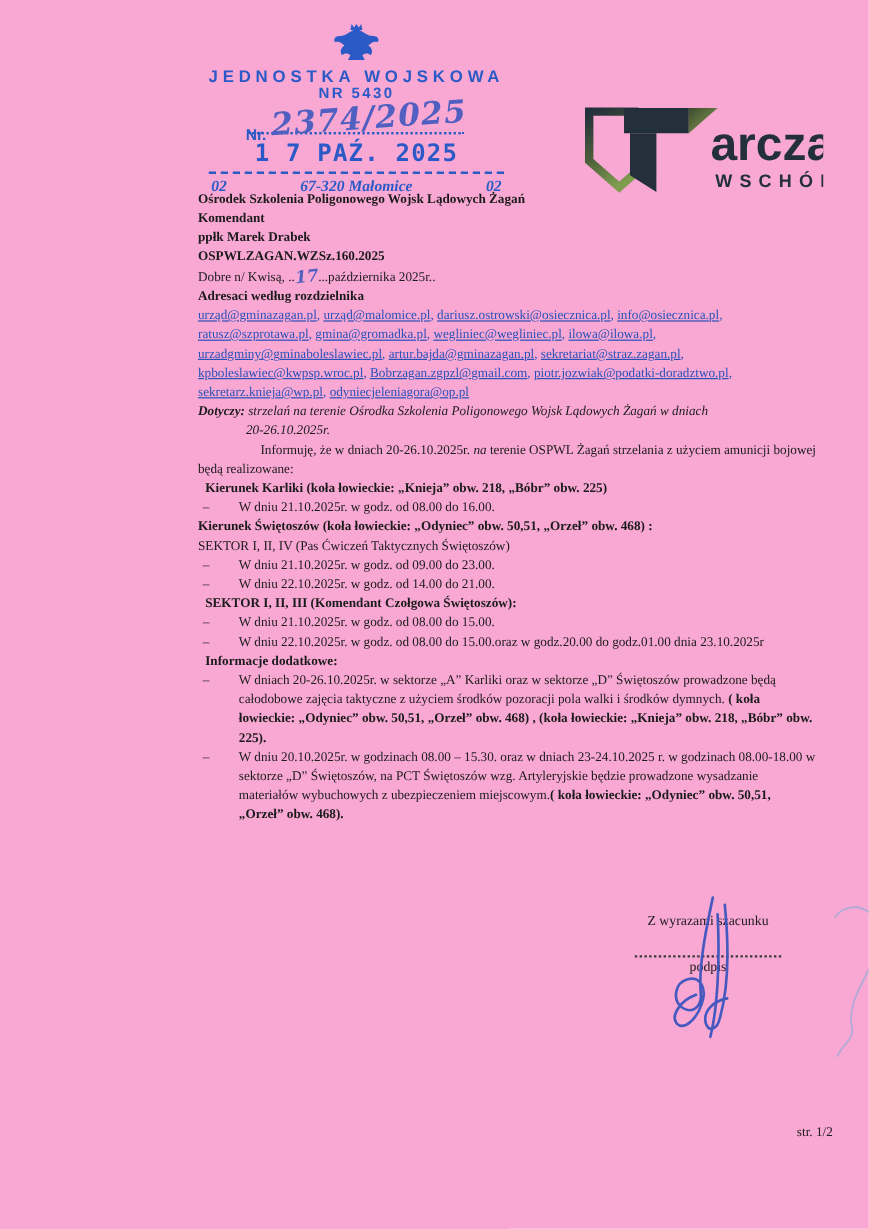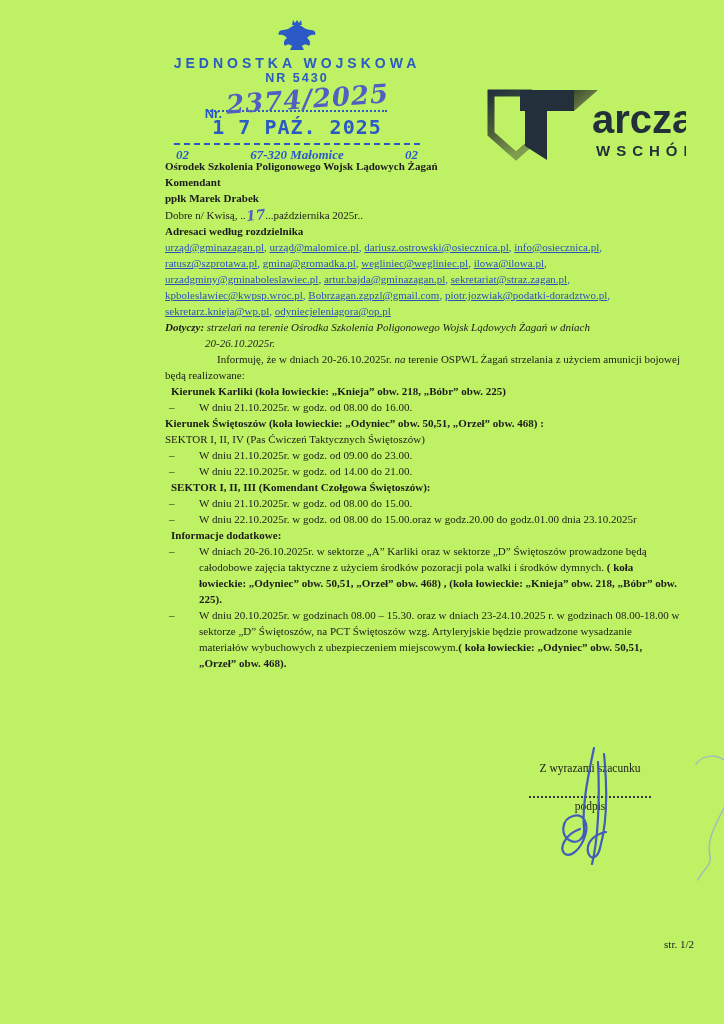--- a/index.html
+++ b/index.html
@@ -1,17 +1,17 @@
 <!DOCTYPE html>
 <html><head>
 <meta charset="utf-8">
 <style>
   html,body{margin:0;padding:0;}
   body{width:724px;height:1024px;background:#f4f4f4;}
-  .sheet{position:relative;width:724px;height:1024px;background:#bef264;overflow:hidden;
+  .sheet{position:relative;width:724px;height:1024px;background:#f9a8d4;overflow:hidden;
          font-family:"Liberation Serif",serif;color:#1b1b1b;}
   
   .stamp{position:absolute;left:168px;top:18px;width:258px;text-align:center;color:#2b5ac6;}
   .stamp .eagle{height:36px;}
   .stamp-unit{font-family:"Liberation Sans",sans-serif;font-weight:bold;font-size:14px;
               letter-spacing:4px;margin-top:1px;white-space:nowrap;}
   .stamp-nr{font-family:"Liberation Sans",sans-serif;font-weight:bold;font-size:12.5px;
             letter-spacing:2px;}
   .nr-row{position:relative;height:30px;margin-top:1px;}
   .nr-label{font-family:"Liberation Sans",sans-serif;font-weight:bold;font-size:13px;
@@ -117,20 +117,21 @@
   </div>
 
   <div class="letter">
 
     <div>
       <p class="sender-line">Ośrodek Szkolenia Poligonowego Wojsk Lądowych Żagań</p>
       <p class="sender-line">Komendant</p>
       <p class="sender-line">ppłk Marek Drabek</p>
     </div>
 
+    <p class="ref">OSPWLZAGAN.WZSz.160.2025</p>
     <p class="date-line">
       <span>Dobre n/ Kwisą, ..</span><span class="ink">17</span><span>...października 2025r..</span>
     </p>
 
     <p class="addr-head">Adresaci według rozdzielnika</p>
 
     <p class="emails">
       <a class="em">urząd@gminazagan.pl</a><span class="sep">, </span><a class="em">urząd@malomice.pl</a><span class="sep">, </span><a class="em">dariusz.ostrowski@osiecznica.pl</a><span class="sep">, </span><a class="em">info@osiecznica.pl</a><span class="sep">, </span><a class="em">ratusz@szprotawa.pl</a><span class="sep">, </span><a class="em">gmina@gromadka.pl</a><span class="sep">, </span><a class="em">wegliniec@wegliniec.pl</a><span class="sep">, </span><a class="em">ilowa@ilowa.pl</a><span class="sep">, </span><a class="em">urzadgminy@gminaboleslawiec.pl</a><span class="sep">, </span><a class="em">artur.bajda@gminazagan.pl</a><span class="sep">, </span><a class="em">sekretariat@straz.zagan.pl</a><span class="sep">, </span><a class="em">kpboleslawiec@kwpsp.wroc.pl</a><span class="sep">, </span><a class="em">Bobrzagan.zgpzl@gmail.com</a><span class="sep">, </span><a class="em">piotr.jozwiak@podatki-doradztwo.pl</a><span class="sep">, </span><a class="em">sekretarz.knieja@wp.pl</a><span class="sep">, </span><a class="em">odyniecjeleniagora@op.pl</a>
     </p>
 

